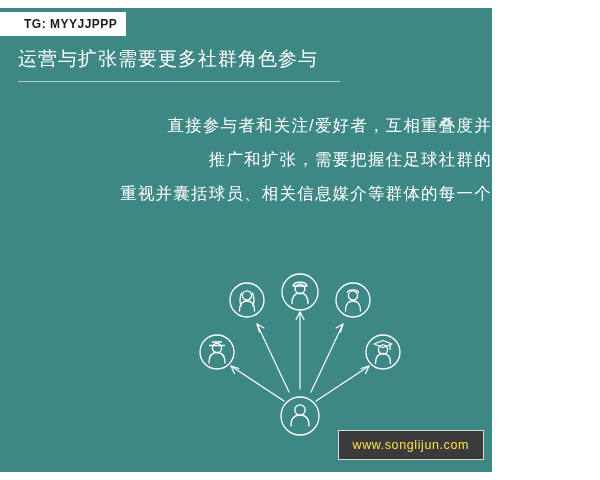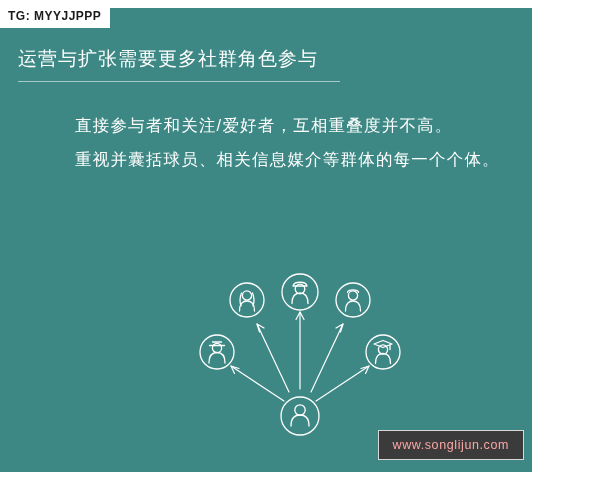--- a/index.html
+++ b/index.html
@@ -11,34 +11,34 @@
     width: 600px;
     height: 480px;
     font-family: "Liberation Sans", sans-serif;
     position: relative;
     overflow: hidden;
   }
   #slide {
     position: absolute;
     left: 0;
     top: 8px;
-    width: 532px;
+    width: 492px;
     height: 464px;
     background: #3d8884;
   }
   #tg-badge {
     position: absolute;
     left: 0;
-    top: 4px;
+    top: 12px;
     background: #ffffff;
     color: #1a1a1a;
     font-size: 12px;
     font-weight: bold;
     letter-spacing: 0.5px;
-    padding: 5px 9px 5px 8px;
+    padding: 5px 9px 5px 24px;
     z-index: 20;
     font-family: "Liberation Sans", sans-serif;
   }
   #title-wrap {
     position: absolute;
     left: 18px;
     top: 38px;
     width: 564px;
   }
   #title {
@@ -58,53 +58,55 @@
     left: 75px;
     top: 100px;
     width: 470px;
   }
   .body-line {
     color: #ffffff;
     font-size: 16.5px;
     letter-spacing: 1.2px;
     line-height: 34px;
     white-space: nowrap;
+    text-align: right;
   }
   #diagram {
     position: absolute;
     left: 165px;
     top: 248px;
     width: 270px;
     height: 180px;
   }
   #footer-url {
     position: absolute;
     right: 8px;
     bottom: 12px;
     background: #3b3b3b;
-    color: #fca5a5;
+    color: #fde047;
     font-size: 12.5px;
     letter-spacing: 0.6px;
     padding: 7px 14px;
     border: 1px solid #d8d8d8;
     font-family: "Liberation Sans", sans-serif;
   }
 </style>
 </head>
 <body>
 
 <div id="slide">
 
   <div id="title-wrap">
     <div id="title">运营与扩张需要更多社群角色参与</div>
     <div id="title-rule"></div>
   </div>
 
   <div id="body-text">
     <div class="body-line">直接参与者和关注/爱好者，互相重叠度并不高。</div>
+    <div class="body-line">推广和扩张，需要把握住足球社群的桥梁。</div>
     <div class="body-line">重视并囊括球员、相关信息媒介等群体的每一个个体。</div>
   </div>
 
   <div id="diagram">
     <svg width="270" height="180" viewBox="0 0 270 180" fill="none" stroke="#ffffff" stroke-width="1.3" stroke-linecap="round" stroke-linejoin="round">
 
       <g stroke-width="1.2">
 
         <path d="M119 145 L66 110"></path>
         <path d="M66 110 L74 112.5 M66 110 L69.5 117.5"></path>

